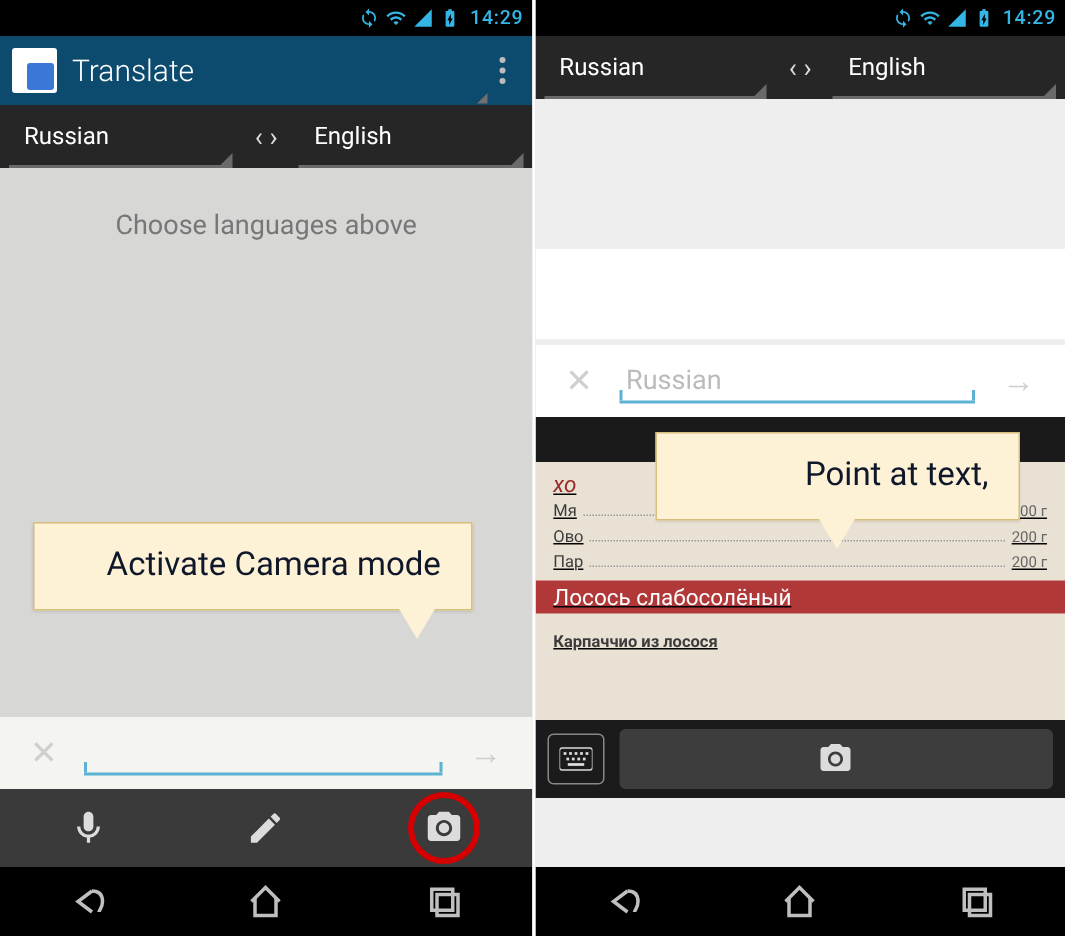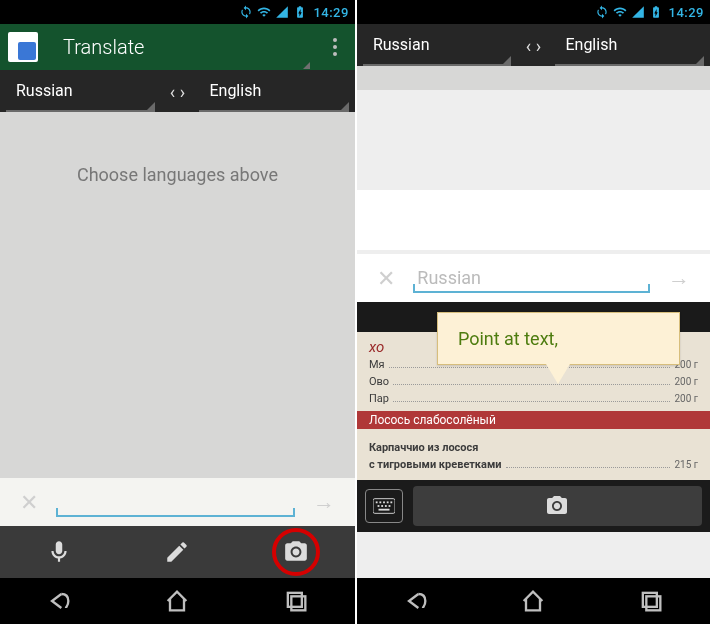--- a/index.html
+++ b/index.html
@@ -6,36 +6,36 @@
   body { font-family: Roboto, Arial, sans-serif; background: #fff; width: 710px; height: 624px; display: flex; }
   .phone { width: 397px; height: 624px; position: relative; background: #d7d7d6; display: flex; flex-direction: column; overflow: hidden; }
   .phone + .phone { border-left: 2px solid #fff; }
 
   
   .status { height: 24px; background: #000; display: flex; align-items: center; justify-content: flex-end; padding: 0 6px; gap: 4px; color: #33b5e5; font-size: 13px; }
   .status svg { width: 14px; height: 14px; }
   .status .time { font-weight: 500; letter-spacing: 0.5px; margin-left: 2px; }
 
   
-  .appbar { height: 46px; background: #14532d; display: flex; align-items: center; padding: 0 8px; color: #fff; gap: 15px; }
+  .appbar { height: 46px; background: #0c4a6e; display: flex; align-items: center; padding: 0 8px; color: #fff; }
   .appbar .logo { width: 30px; height: 30px; background: #fff; border-radius: 2px; position: relative; margin-right: 10px; display:flex; align-items:flex-start; justify-content:flex-end; }
   .appbar .logo::after { content:""; position:absolute; bottom:2px; right:2px; width:18px; height:18px; background:#3a77d6; border-radius:2px; }
   .appbar .title { font-size: 20px; font-weight: 300; flex: 1; position: relative; }
   .appbar .title::after { content:""; position:absolute; right:-2px; bottom:-10px; border-left:7px solid transparent; border-bottom:7px solid #6f6f6f; }
   .appbar .overflow { display:flex; flex-direction:column; gap:3px; padding:6px 10px; }
   .appbar .overflow span { width:4px; height:4px; background:#bdbdbd; border-radius:50%; }
 
   
   .langrow { height: 42px; background: #262626; display: flex; align-items: center; padding: 0 6px; color: #fff; font-size: 16px; }
   .langsel { flex:1; position:relative; height:100%; display:flex; align-items:center; padding-left:10px; border-bottom:2px solid #6a6a6a; }
   .langsel::after { content:""; position:absolute; right:0; bottom:0; border-left:8px solid transparent; border-bottom:8px solid #6a6a6a; }
   .swap { width:44px; height:100%; display:flex; align-items:center; justify-content:center; color:#ddd; font-size:18px; gap:3px; }
 
   
-  .main { flex:1; background:#d7d7d6; position:relative;margin-top:24px; }
+  .main { flex:1; background:#d7d7d6; position:relative; }
   .hint { text-align:center; color:#777; font-size:18px; padding-top:28px; }
 
   
   .inputline { position:absolute; left:0; right:0; height:48px; background:#f4f4f1; display:flex; align-items:center; padding:0 10px; }
   .inputline .x { color:#cfcfcf; font-size:22px; padding:6px 10px; }
   .inputline .field { flex:1; margin:0 8px; height:30px; border-bottom:2px solid #5db2d4; position:relative; display:flex; align-items:center; }
   .inputline .field::before, .inputline .field::after { content:""; position:absolute; bottom:0; width:2px; height:7px; background:#5db2d4; }
   .inputline .field::before { left:0; }
   .inputline .field::after { right:0; }
   .inputline .ph { color:#bbb; font-size:18px; padding-left:4px; }
@@ -45,35 +45,35 @@
   .actions { height:52px; background:#3a3a3a; display:flex; align-items:center; justify-content:space-around; }
   .actions .btn { width:80px; height:40px; display:flex; align-items:center; justify-content:center; }
   .actions svg { width:26px; height:26px; fill:#dcdcdc; }
   .camring { position:absolute; width:48px; height:48px; border:4px solid #d60000; border-radius:50%; }
 
   
   .navbar { height:46px; background:#000; display:flex; align-items:center; justify-content:space-around; }
   .navbar svg { width:28px; height:28px; stroke:#bfbfbf; fill:none; stroke-width:2; }
 
   
-  .tooltip { position:absolute; background:#fdf1d6; border:1px solid #d7be7c; color:#4d7c0f; font-size:18px; padding:14px 20px; text-align:left; line-height:1.3; box-shadow:0 1px 2px rgba(0,0,0,0.15); }
+  .tooltip { position:absolute; background:#fdf1d6; border:1px solid #d7be7c; color:#0f172a; font-size:22px; padding:14px 20px; text-align:right; line-height:1.3; box-shadow:0 1px 2px rgba(0,0,0,0.15); }
   .tooltip .tail { position:absolute; width:0; height:0; }
   .tail-right { right:24px; bottom:-20px; border-left:12px solid transparent; border-right:12px solid transparent; border-top:20px solid #fdf1d6; }
   .tail-right::before { content:""; position:absolute; left:-13px; top:-21px; border-left:13px solid transparent; border-right:13px solid transparent; border-top:21px solid #d7be7c; z-index:-1; }
   .tail-bottom { left:50%; margin-left:-12px; bottom:-20px; border-left:12px solid transparent; border-right:12px solid transparent; border-top:20px solid #fdf1d6; }
   .tail-bottom::before { content:""; position:absolute; left:-13px; top:-21px; border-left:13px solid transparent; border-right:13px solid transparent; border-top:21px solid #d7be7c; z-index:-1; }
 
   
   .camview { position:absolute; left:0; right:0; bottom:98px; top:268px; background:#e9e2d4; overflow:hidden; }
   .camview .headerstrip { height:30px; background:#1a1a1a; }
   .menu-line { display:flex; align-items:baseline; font-size:11px; color:#3c3c3c; padding:2px 12px; }
   .menu-line .name { white-space:nowrap;text-align:right; }
   .menu-line .dots { flex:1; border-bottom:1px dotted #9a9a9a; margin:0 4px; height:9px; }
   .menu-line .grams { font-size:10px; color:#666; }
-  .camview .redband { background:#b03838; color:#fff; font-size:12px; padding:2px 12px; margin-top:4px; }
+  .camview .redband { background:#b03838; color:#fff; font-size:15px; padding:2px 12px; margin-top:4px; }
 
   .cambar { position:absolute; left:0; right:0; bottom:46px; height:52px; background:#1b1b1b; display:flex; align-items:center; padding:0 8px; gap:10px; }
   .cambar .kbd { width:38px; height:34px; border:1px solid #888; border-radius:4px; display:flex; align-items:center; justify-content:center; }
   .cambar .kbd svg { width:22px; height:18px; fill:#dcdcdc; }
   .cambar .shutter { flex:1; height:40px; background:#3d3d3d; border-radius:4px; display:flex; align-items:center; justify-content:center; }
   .cambar .shutter svg { width:24px; height:24px; fill:#dcdcdc; }
 </style>
 </head>
 <body>
 
@@ -111,20 +111,24 @@
       </div>
     <div class="swap">‹ ›</div>
     <div class="langsel">
         <span>English</span>
       </div>
   </div>
 
   <div class="main">
     <div class="hint">Choose languages above</div>
 
+    <div class="tooltip" style="left:22px; right:40px; top:236px;">
+      <span>Activate Camera mode</span>
+      <div class="tail tail-right"></div>
+    </div>
 
     <div class="inputline" style="bottom:52px;">
       <div class="x">✕</div>
       <div class="field"></div>
       <div class="go">→</div>
     </div>
 
     <div class="actions" style="position:absolute;left:0;right:0;bottom:0;">
       <div class="btn">
         <svg viewBox="0 0 24 24">
@@ -196,21 +200,21 @@
     <div class="inputline" style="top:164px;background:#fff;">
       <div class="x">✕</div>
       <div class="field">
           <span class="ph">Russian</span>
         </div>
       <div class="go">→</div>
     </div>
 
     <div class="camview" style="top:212px;">
       <div class="headerstrip"></div>
-      <div style="padding-top:6px;">
+      <div style="padding-top:6px;text-decoration:underline;">
         <div style="color:#9a2a2a;font-style:italic;font-size:15px;padding-left:12px;">хо</div>
         <div id="menu-lines">
             <div class="menu-line">
               <span class="name">Мя</span>
               <span class="dots"></span>
               <span class="grams">200 г</span>
             </div>
             <div class="menu-line">
               <span class="name">Ово</span>
               <span class="dots"></span>
@@ -222,25 +226,20 @@
               <span class="grams">200 г</span>
             </div>
           </div>
         <div class="redband">
           <div>Лосось слабосолёный</div>
         </div>
         <div style="height:10px;"></div>
         <div class="menu-line">
             <span class="name" style="font-weight:bold;">Карпаччио из лосося</span>
           </div>
-        <div class="menu-line">
-            <span class="name" style="font-weight:bold;">с тигровыми креветками</span>
-            <span class="dots"></span>
-            <span class="grams">215 г</span>
-          </div>
       </div>
     </div>
 
     <div class="tooltip" style="left:80px; right:30px; top:222px;">
       <span>Point at text,</span><br>
       <div class="tail tail-bottom"></div>
     </div>
 
     <div class="cambar">
       <div class="kbd">

